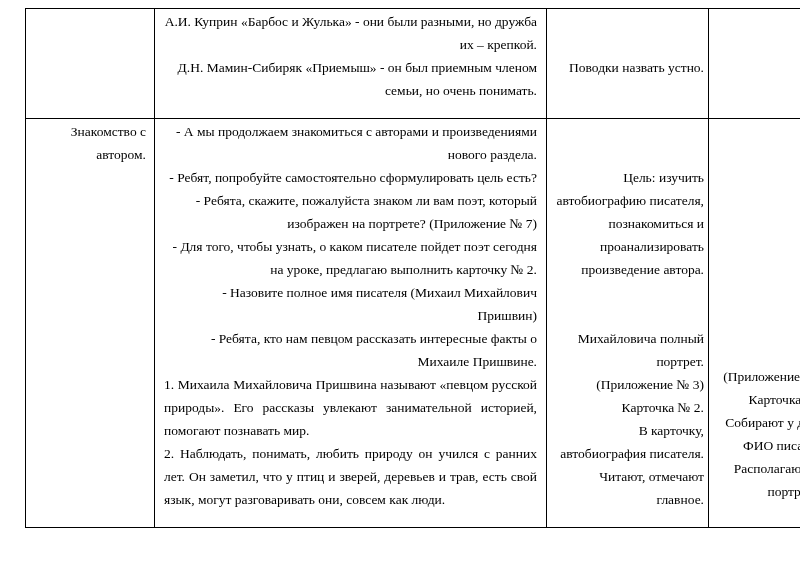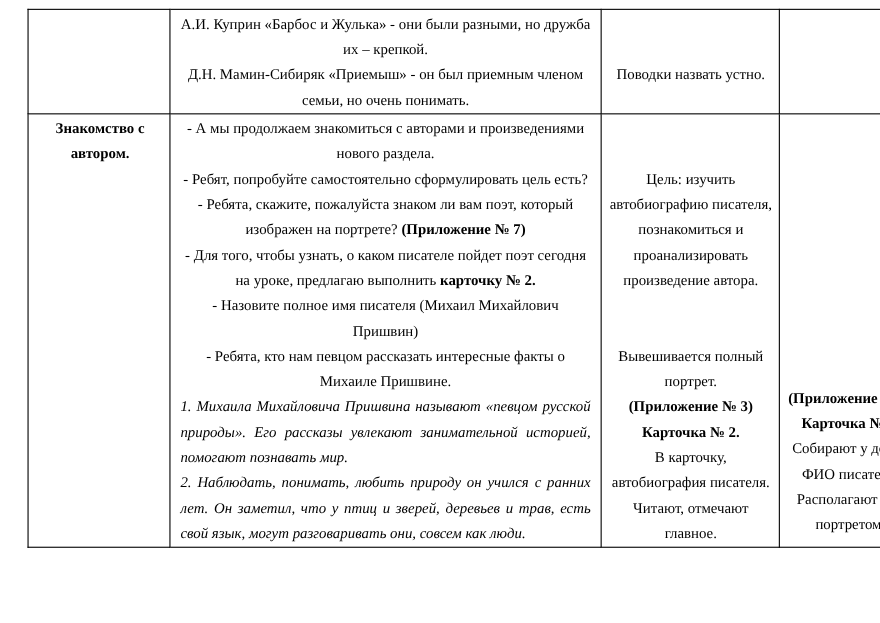--- a/index.html
+++ b/index.html
@@ -29,29 +29,29 @@
     table-layout: fixed;
   }
   table.doc td {
     border: 1px solid #000000;
     vertical-align: top;
     font-size: 13.5px;
     line-height: 23px;
   }
   td.c1 { width: 110px; padding: 1px 8px 1px 10px; }
   td.c2 { width: 373px; padding: 1px 9px; }
-  td.c3 { width: 152px; padding: 1px 4px 1px 5px; }
+  td.c3 { width: 152px; padding: 1px 4px 16px 5px; }
   td.c4 { width: 116px; padding: 1px 4px 1px 6px; }
   p {
     margin: 0;
     padding: 0;
-    text-align: center;
+    text-align: right;
   }
-  .b { font-weight: bold; }
-  .i { font-style: italic; }
+  .b { font-weight: normal; }
+  .i { }
   .just { text-align: justify; }
   .nowrap { white-space: nowrap; }
   .mt-2l { margin-top: 46px; }
   .mt-col4 { margin-top: 245px; }
   tr.row1 td { height: 92px; }
 </style>
 </head>
 <body>
 
 <div class="page">
@@ -77,21 +77,21 @@
           <p>- Ребят, попробуйте самостоятельно сформулировать цель есть?</p>
           <p><span>- Ребята, скажите, пожалуйста знаком ли вам поэт, который изображен на портрете? </span><span class="b">(Приложение № 7)</span></p>
           <p><span>- Для того, чтобы узнать, о каком писателе пойдет поэт сегодня на уроке, предлагаю выполнить </span><span class="b">карточку № 2.</span></p>
           <p>- Назовите полное имя писателя (Михаил Михайлович Пришвин)</p>
           <p>- Ребята, кто нам певцом рассказать интересные факты о Михаиле Пришвине.</p>
           <p class="i just">1. Михаила Михайловича Пришвина называют «певцом русской природы». Его рассказы увлекают занимательной историей, помогают познавать мир.</p>
           <p class="i just">2. Наблюдать, понимать, любить природу он учился с ранних лет. Он заметил, что у птиц и зверей, деревьев и трав, есть свой язык, могут разговаривать они, совсем как люди.</p>
         </td>
         <td class="c3">
           <p class="mt-2l">Цель: изучить автобиографию писателя, познакомиться и проанализировать произведение автора.</p>
-          <p class="mt-2l">Вывешивается полный портрет.</p>
+          <p class="mt-2l">Михайловича полный портрет.</p>
           <p class="b">(Приложение № 3)</p>
           <p class="b">Карточка № 2.</p>
           <p>В карточку, автобиография писателя. Читают, отмечают главное.</p>
         </td>
         <td class="c4">
           <p class="b nowrap mt-col4">(Приложение № 4)</p>
           <p class="b nowrap">Карточка № 2.</p>
           <p>Собирают у доски ФИО писателя. Располагают под портретом.</p>
         </td>
       </tr>

